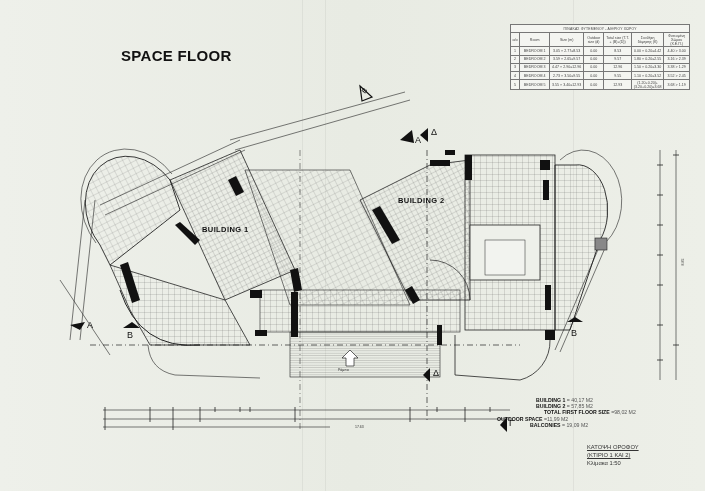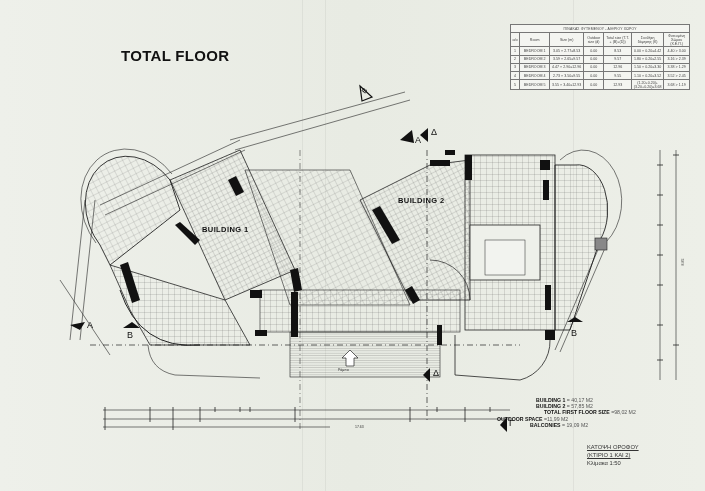--- a/index.html
+++ b/index.html
@@ -22,21 +22,21 @@
 </style>
 </head>
 <body>
 
 <div class="sheet">
   <div class="fold" style="left:302px"></div>
   <div class="fold" style="left:325px"></div>
   <div class="fold" style="left:573px"></div>
 </div>
 
-<div class="title">TOTAL FLOOR</div>
+<div class="title">SPACE FLOOR</div>
 
 <table class="sched">
   <tbody>
       <tr>
         <td class="cap" colspan="7">ΠΙΝΑΚΑΣ ΦΥΤΕΜΕΝΟΥ - ΑΙΘΡΙΟΥ ΧΩΡΟΥ</td>
       </tr>
   <tr>
     <th>α/α</th>
     <th style="width:26px">Room</th>
     <th style="width:30px">Size (m)</th>

